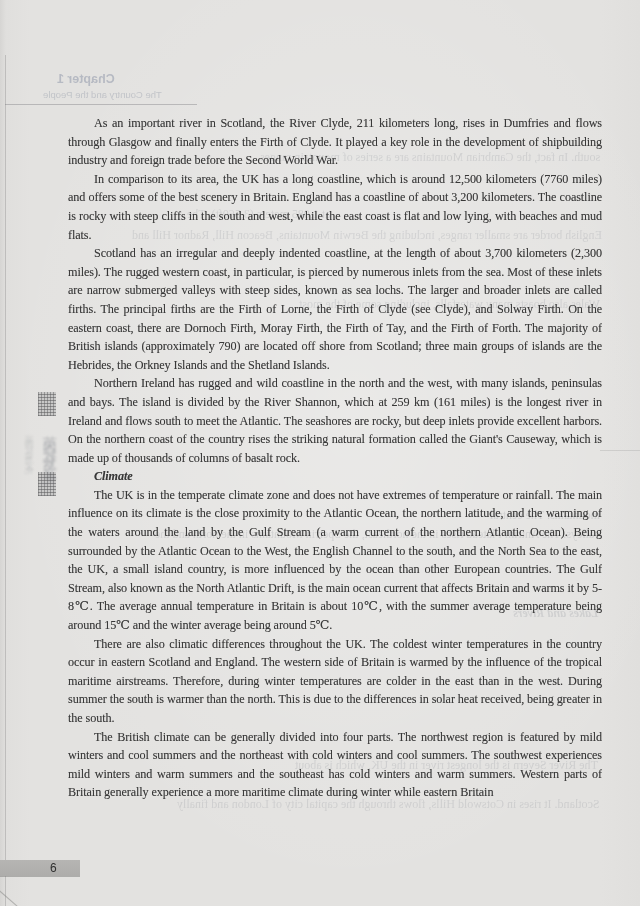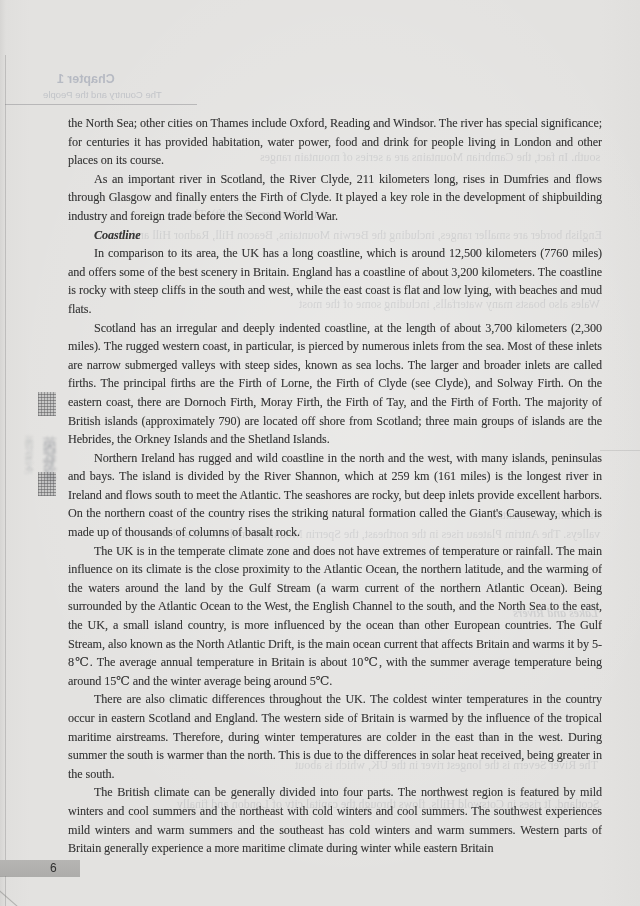--- a/index.html
+++ b/index.html
@@ -167,26 +167,25 @@
       <span class="fragment" style="right: 38px; top: 228px;">English border are smaller ranges, including the Berwin Mountains, Beacon Hill, Radnor Hill and</span>
       <span class="fragment" style="right: 40px; top: 297px;">Wales also boasts many waterfalls, including some of the most</span>
       <span class="fragment" style="right: 40px; top: 508px;">mountains. The central</span>
       <span class="fragment" style="right: 40px; top: 527px;">valleys. The Antrim Plateau rises in the northeast, the Sperrin Mountains in the north and the</span>
       <span class="fragment bold" style="right: 42px; top: 606px;">Lakes and Rivers</span>
       <span class="fragment" style="right: 42px; top: 758px;">The River Severn is the longest river in the UK, which is about</span>
       <span class="fragment" style="right: 40px; top: 797px;">Scotland. It rises in Cotswold Hills, flows through the capital city of London and finally</span>
     </div>
 
   <div class="textblock">
-    <p class="noindent">the North Sea; other cities on Thames include Oxford, Reading and Windsor. The river has special significance; for centuries it has provided habitation, water power, food and drink for people living in London and other places on its course.</p>
     <p>As an important river in Scotland, the River Clyde, 211 kilometers long, rises in Dumfries and flows through Glasgow and finally enters the Firth of Clyde. It played a key role in the development of shipbuilding industry and foreign trade before the Second World War.</p>
-    <p class="heading">Coastline</p>
     <p>In comparison to its area, the UK has a long coastline, which is around 12,500 kilometers (7760 miles) and offers some of the best scenery in Britain. England has a coastline of about 3,200 kilometers. The coastline is rocky with steep cliffs in the south and west, while the east coast is flat and low lying, with beaches and mud flats.</p>
     <p>Scotland has an irregular and deeply indented coastline, at the length of about 3,700 kilometers (2,300 miles). The rugged western coast, in particular, is pierced by numerous inlets from the sea. Most of these inlets are narrow submerged valleys with steep sides, known as sea lochs. The larger and broader inlets are called firths. The principal firths are the Firth of Lorne, the Firth of Clyde (see Clyde), and Solway Firth. On the eastern coast, there are Dornoch Firth, Moray Firth, the Firth of Tay, and the Firth of Forth. The majority of British islands (approximately 790) are located off shore from Scotland; three main groups of islands are the Hebrides, the Orkney Islands and the Shetland Islands.</p>
     <p>Northern Ireland has rugged and wild coastline in the north and the west, with many islands, peninsulas and bays. The island is divided by the River Shannon, which at 259 km (161 miles) is the longest river in Ireland and flows south to meet the Atlantic. The seashores are rocky, but deep inlets provide excellent harbors. On the northern coast of the country rises the striking natural formation called the Giant's Causeway, which is made up of thousands of columns of basalt rock.</p>
+    <p class="heading">Climate</p>
     <p>The UK is in the temperate climate zone and does not have extremes of temperature or rainfall. The main influence on its climate is the close proximity to the Atlantic Ocean, the northern latitude, and the warming of the waters around the land by the Gulf Stream (a warm current of the northern Atlantic Ocean). Being surrounded by the Atlantic Ocean to the West, the English Channel to the south, and the North Sea to the east, the UK, a small island country, is more influenced by the ocean than other European countries. The Gulf Stream, also known as the North Atlantic Drift, is the main ocean current that affects Britain and warms it by 5-8℃. The average annual temperature in Britain is about 10℃, with the summer average temperature being around 15℃ and the winter average being around 5℃.</p>
     <p>There are also climatic differences throughout the UK. The coldest winter temperatures in the country occur in eastern Scotland and England. The western side of Britain is warmed by the influence of the tropical maritime airstreams. Therefore, during winter temperatures are colder in the east than in the west. During summer the south is warmer than the north. This is due to the differences in solar heat received, being greater in the south.</p>
     <p>The British climate can be generally divided into four parts. The northwest region is featured by mild winters and cool summers and the northeast with cold winters and cool summers. The southwest experiences mild winters and warm summers and the southeast has cold winters and warm summers. Western parts of Britain generally experience a more maritime climate during winter while eastern Britain</p>
   </div>
 
   <div class="pagenum-bar">
     <span>6</span>
   </div>
 
   <div class="corner-fold"></div>

